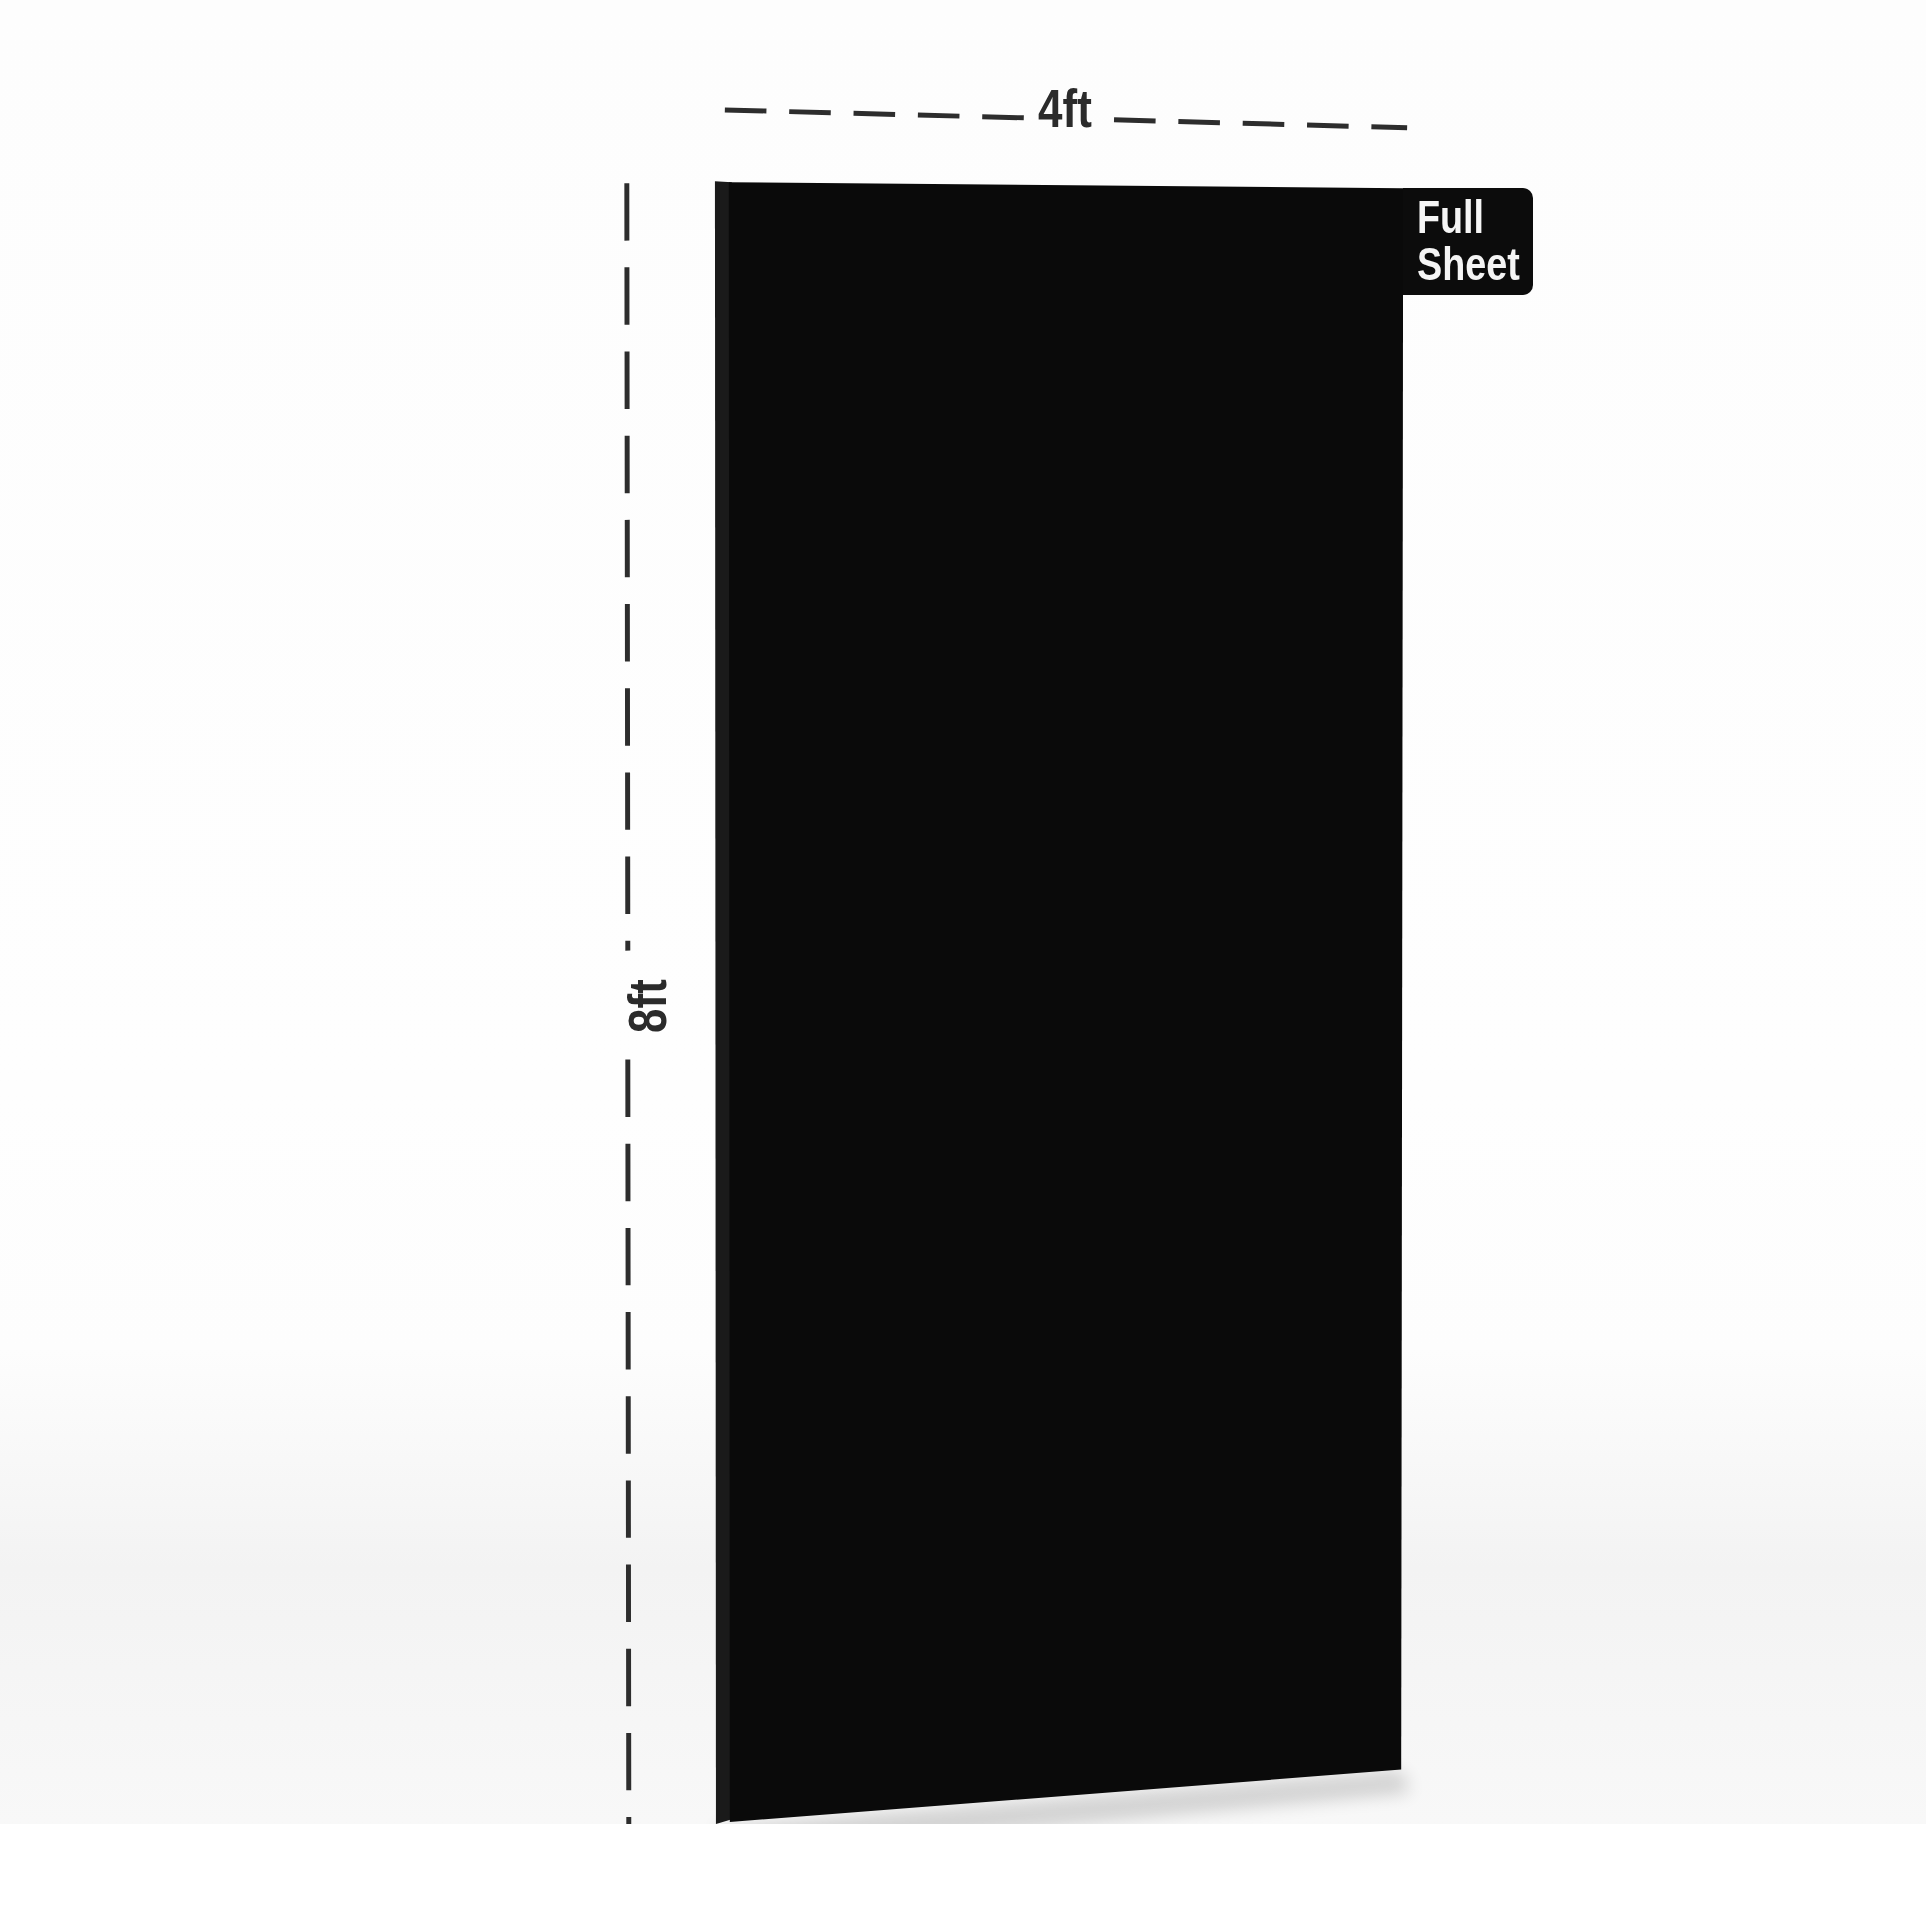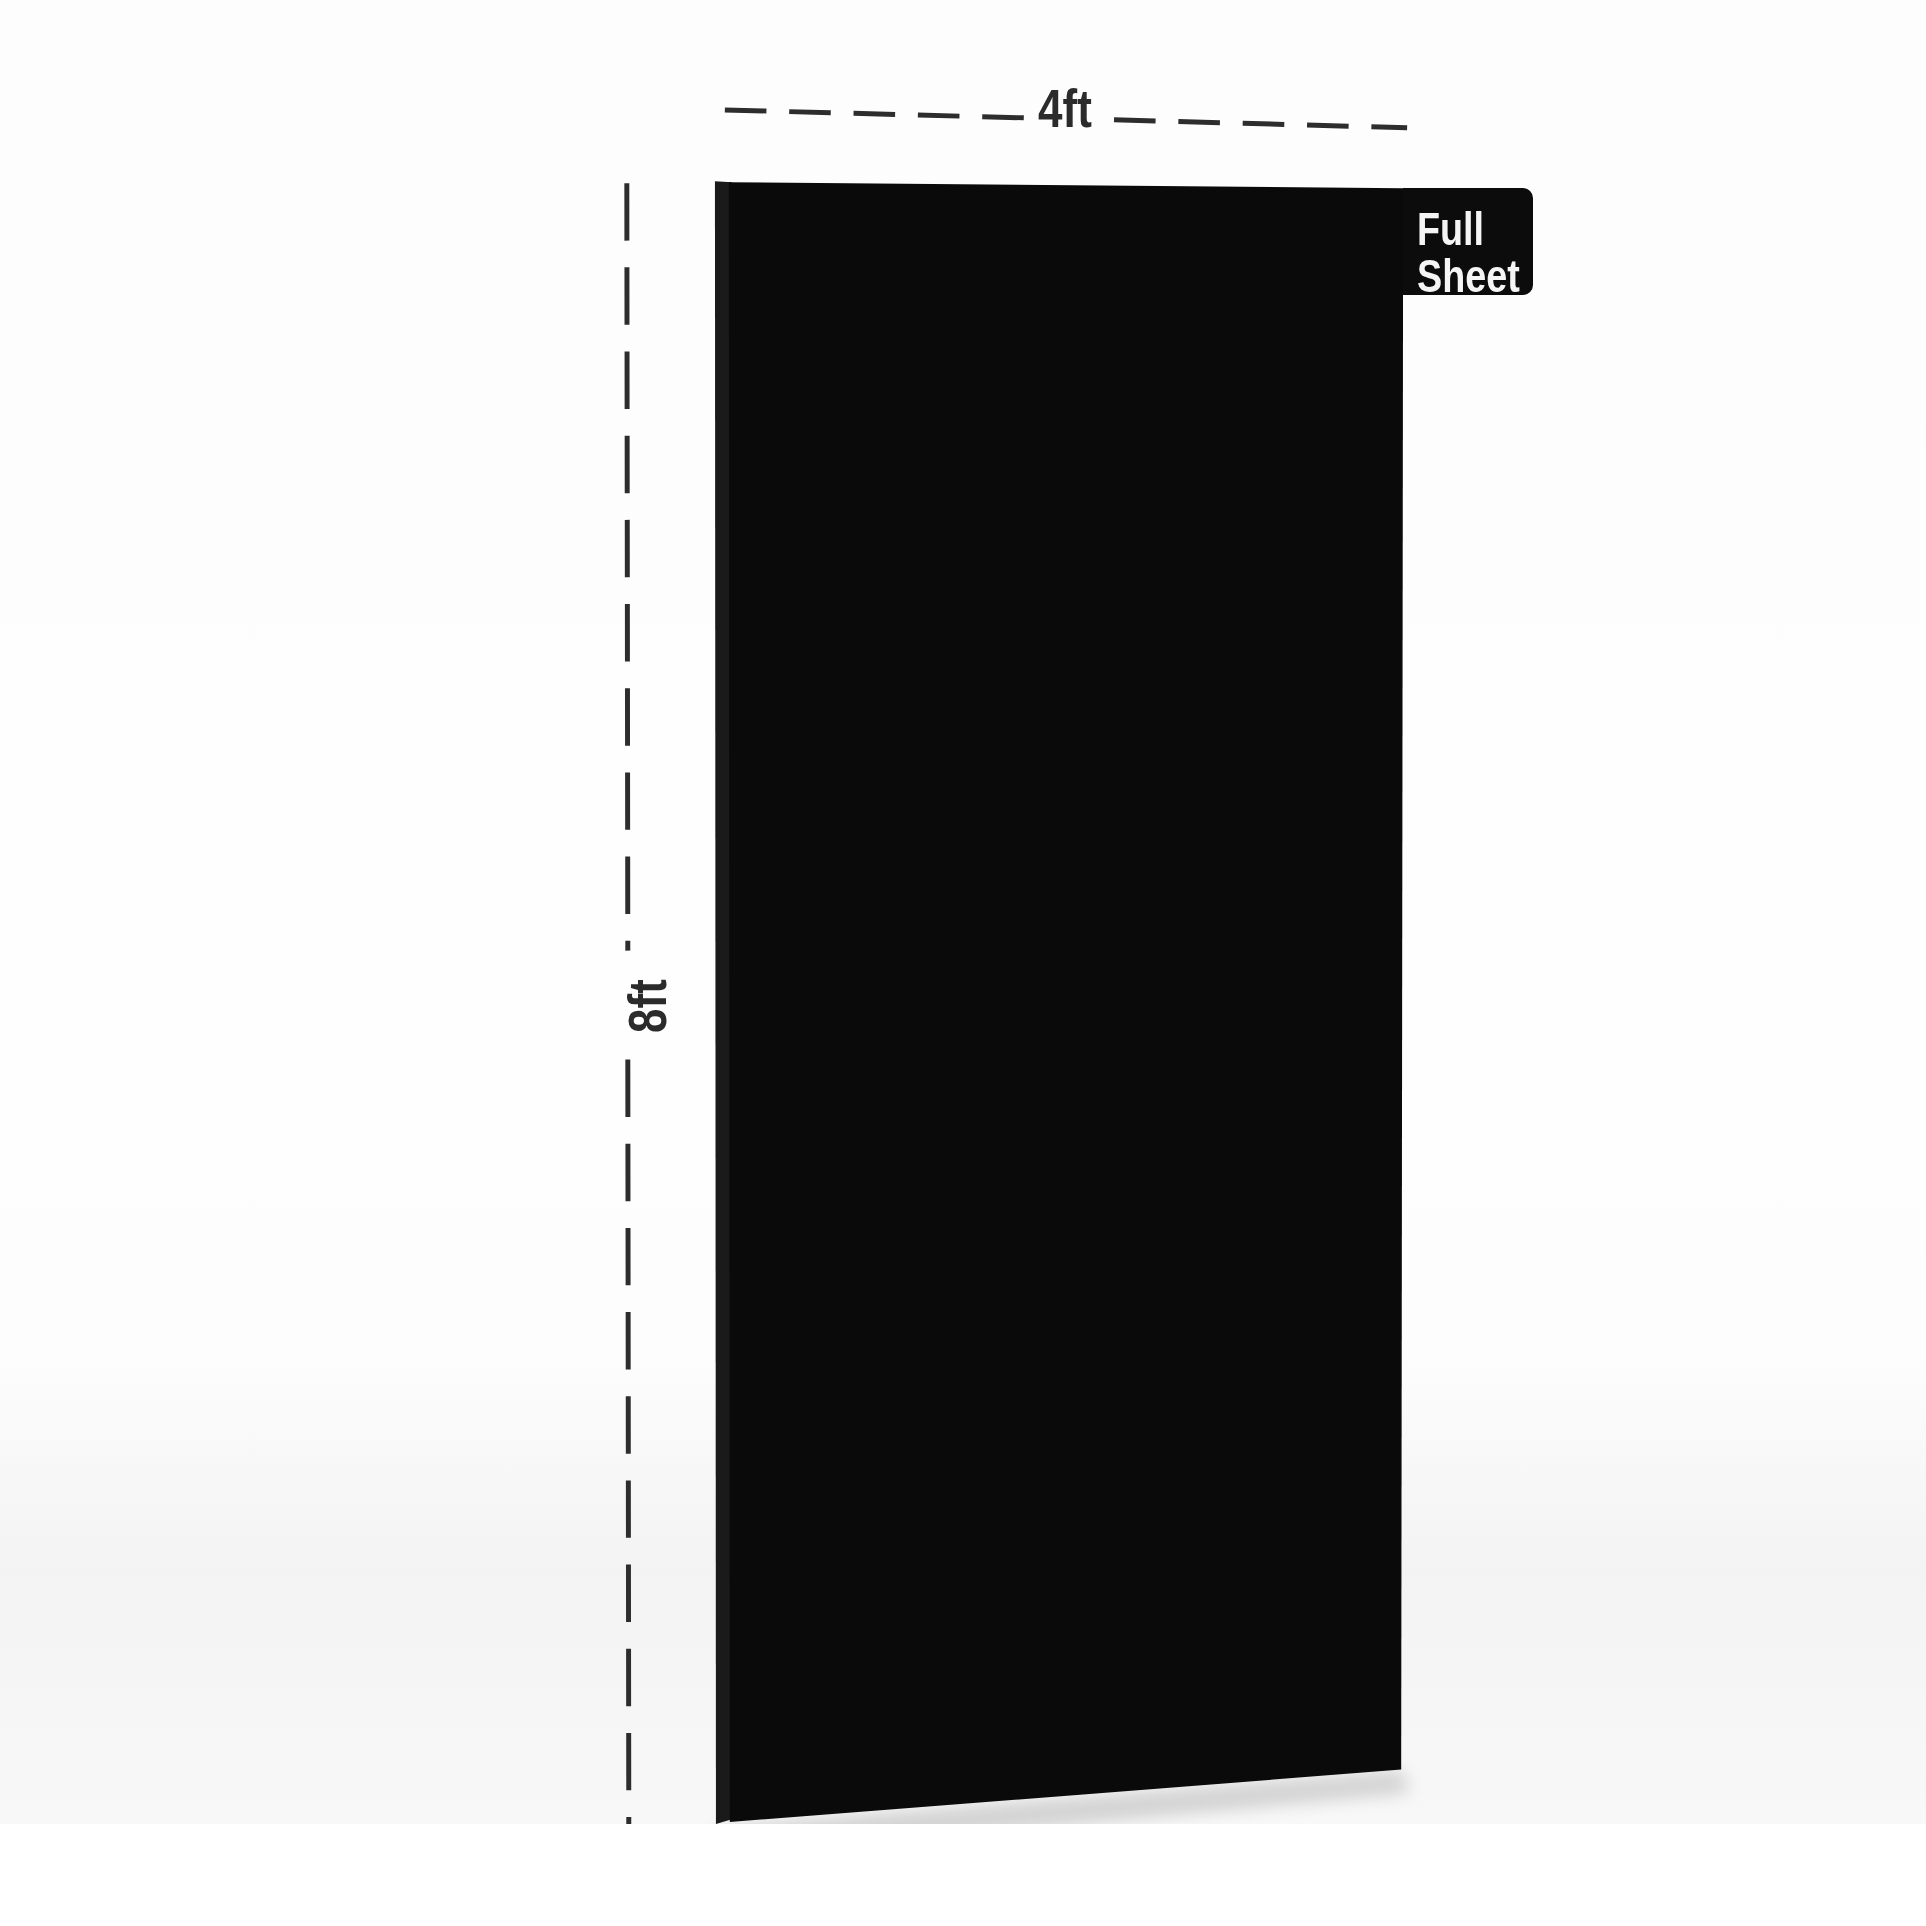--- a/index.html
+++ b/index.html
@@ -44,21 +44,21 @@
   }
   .badge {
     position: absolute;
     left: 1403px;
     top: 188px;
     width: 130px;
     height: 107px;
     background: #0c0c0c;
     border-radius: 0 10px 10px 0;
     box-sizing: border-box;
-    padding: 18px 0 0 14px;
+    padding: 6px 0 0 14px;
   }
   .badge .badge-line {
     color: #f5f5f5;
     font-size: 46px;
     line-height: 47px;
     font-weight: bold;
     transform: scaleX(0.82);
     transform-origin: left center;
     white-space: nowrap;
   }

